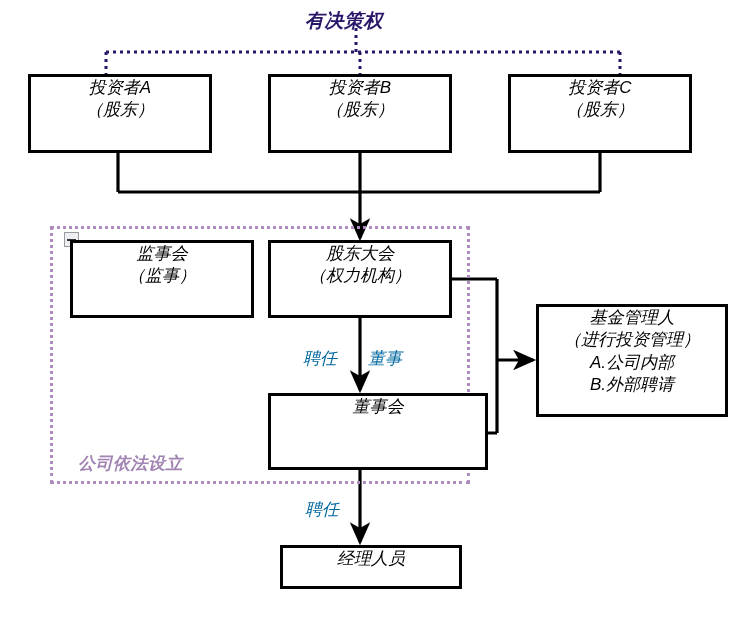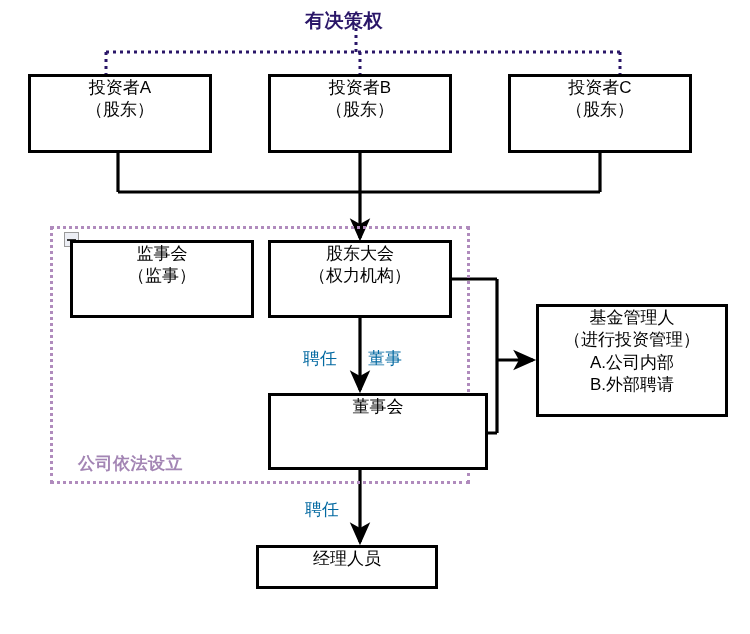--- a/index.html
+++ b/index.html
@@ -9,20 +9,21 @@
   }
   body {
     font-family: "Liberation Sans", "DejaVu Sans", sans-serif;
   }
   #canvas {
     position: relative;
     width: 750px;
     height: 634px;
     background: #ffffff;
     overflow: hidden;
+    font-style: italic;
   }
   .svg-layer {
     position: absolute;
     left: 0;
     top: 0;
     width: 750px;
     height: 634px;
     pointer-events: none;
   }
   .node {
@@ -170,21 +171,21 @@
     <span class="ln">董事会</span>
   </div>
 
   <div class="node" style="left:536px; top:304px; width:192px; height:113px;">
     <span class="ln">基金管理人</span>
     <span class="ln">（进行投资管理）</span>
     <span class="ln">A.公司内部</span>
     <span class="ln">B.外部聘请</span>
   </div>
 
-  <div class="node" style="left:256px; top:545px; width:182px; height:44px;">
+  <div class="node" style="left:280px; top:545px; width:182px; height:44px;">
     <span class="ln">经理人员</span>
   </div>
 
   <div class="edge-label" style="left:303px; top:350px;">聘任</div>
   <div class="edge-label" style="left:368px; top:350px;">董事</div>
   <div class="edge-label" style="left:305px; top:501px;">聘任</div>
 
 </div>
 
 </body></html>

